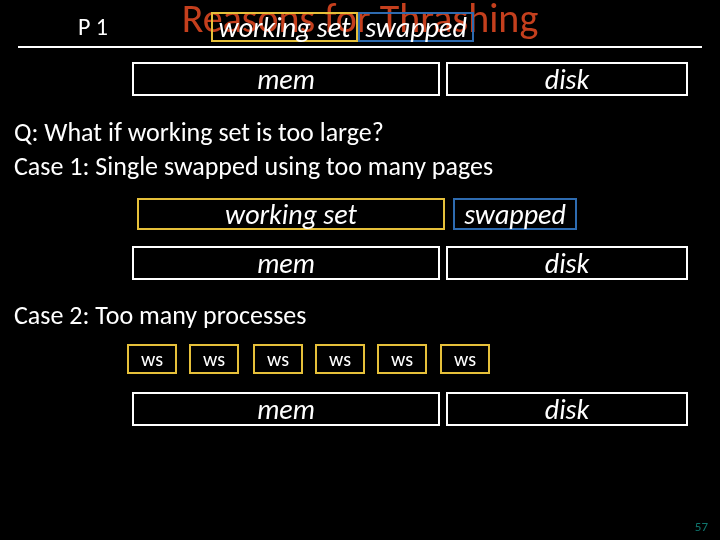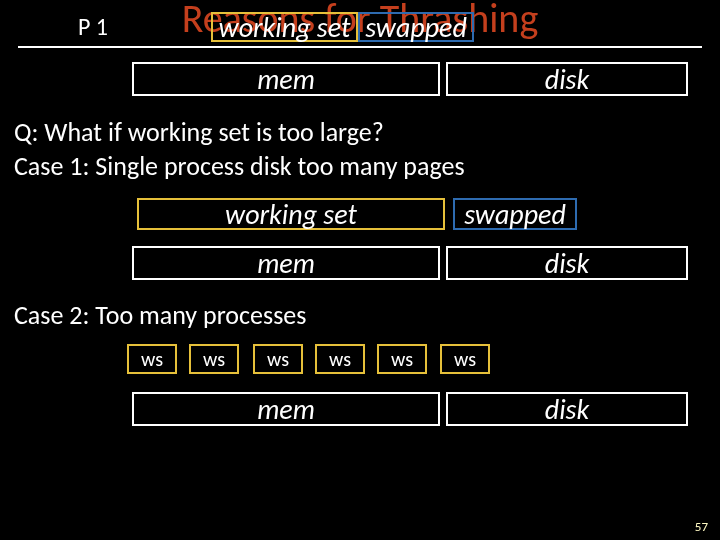--- a/index.html
+++ b/index.html
@@ -66,37 +66,37 @@
     align-items: center;
     justify-content: center;
     box-sizing: border-box;
     text-align: center;
   }
   .slidenum {
     position: absolute;
     right: 12px;
     bottom: 6px;
     font-size: 13px;
-    color: #fef9c3;
+    color: #0f766e;
   }
 </style>
 </head>
 <body>
 
 <div class="title">Reasons for Thrashing</div>
 <div class="underline"></div>
 
 <div class="lbl" style="left:70px; top:12px;">P 1</div>
 <div class="box yellow" style="left:211px; top:12px; width:147px; height:30px; z-index:2;">working set</div>
 <div class="box blue" style="left:358px; top:12px; width:116px; height:30px; z-index:2;">swapped</div>
 <div class="box white" style="left:132px; top:62px; width:308px; height:34px;">mem</div>
 <div class="box white" style="left:446px; top:62px; width:242px; height:34px;">disk</div>
 
 <div class="q" style="top:116px;">Q: What if working set is too large?</div>
-<div class="q" style="top:150px;">Case 1: Single process disk too many pages</div>
+<div class="q" style="top:150px;">Case 1: Single swapped using too many pages</div>
 
 <div class="box yellow" style="left:137px; top:198px; width:308px; height:32px;">working set</div>
 <div class="box blue" style="left:453px; top:198px; width:124px; height:32px;">swapped</div>
 <div class="box white" style="left:132px; top:246px; width:308px; height:34px;">mem</div>
 <div class="box white" style="left:446px; top:246px; width:242px; height:34px;">disk</div>
 
 <div class="q" style="top:299px;">Case 2: Too many processes</div>
 
 <div class="ws-small" style="left:127px; top:344px; width:50px; height:30px;">ws</div>
 <div class="ws-small" style="left:189px; top:344px; width:50px; height:30px;">ws</div>

